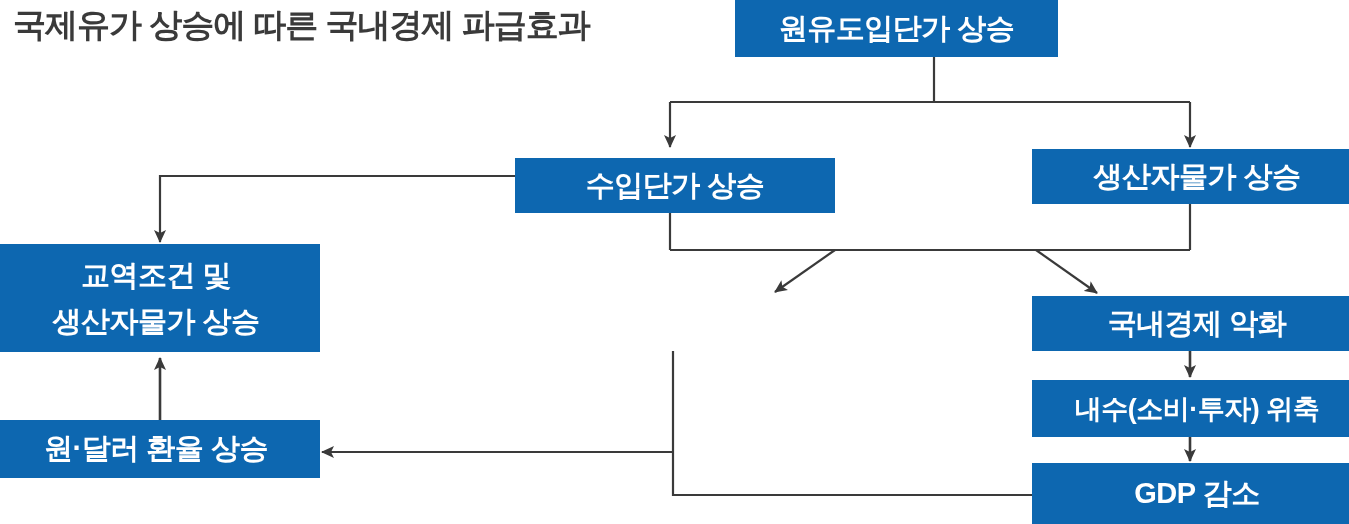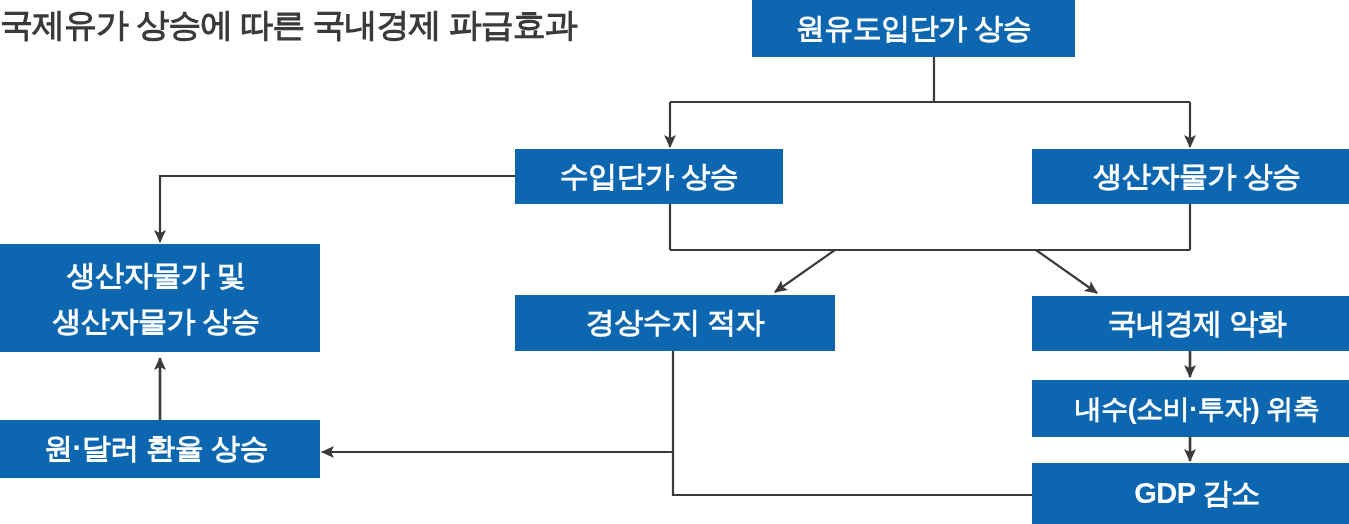--- a/index.html
+++ b/index.html
@@ -47,25 +47,26 @@
     top: 2px;
     width: 720px;
     height: 46px;
     color: #3a3a3a;
     font-size: 33px;
     font-weight: bold;
     letter-spacing: -1px;
     line-height: 46px;
     white-space: nowrap;
     z-index: 3;
+    padding-left: 13px;
   }
 
   
-  #n-crude      { left: 752px;  top: 0px;   width: 323px; height: 57px;  font-size: 29px; }
-  #n-import     { left: 515px;  top: 149px; width: 268px; height: 55px;  font-size: 29px; }
+  #n-crude      { left: 735px;  top: 0px;   width: 323px; height: 57px;  font-size: 29px; }
+  #n-import     { left: 515px;  top: 158px; width: 320px; height: 55px;  font-size: 29px; }
   #n-export     { left: 1032px; top: 149px; width: 330px; height: 55px;  font-size: 29px; }
   #n-prices     { left: -8px;   top: 244px; width: 328px; height: 108px; font-size: 29px; line-height: 46px; }
   #n-account    { left: 515px;  top: 295px; width: 320px; height: 56px;  font-size: 29px; }
   #n-terms      { left: 1032px; top: 296px; width: 330px; height: 55px;  font-size: 29px; }
   #n-domestic   { left: 1032px; top: 380px; width: 330px; height: 57px;  font-size: 27px; }
   #n-gdp        { left: 1032px; top: 463px; width: 330px; height: 61px;  font-size: 29px; }
   #n-fx         { left: -8px;   top: 420px; width: 328px; height: 58px;  font-size: 29px; }
 </style>
 </head>
 <body>
@@ -117,27 +118,24 @@
 
   <div class="node" id="n-import">
     <span class="line">수입단가 상승</span>
   </div>
 
   <div class="node" id="n-export">
     <span class="line">생산자물가 상승</span>
   </div>
 
   <div class="node" id="n-prices">
-    <span class="line">생산자물가 및</span>
+    <span class="line">교역조건 및</span>
     <span class="line">생산자물가 상승</span>
   </div>
 
-  <div class="node" id="n-account">
-    <span class="line">경상수지 적자</span>
-  </div>
 
   <div class="node" id="n-terms">
     <span class="line">국내경제 악화</span>
   </div>
 
   <div class="node" id="n-domestic">
     <span class="line">내수(소비·투자) 위축</span>
   </div>
 
   <div class="node" id="n-gdp">

